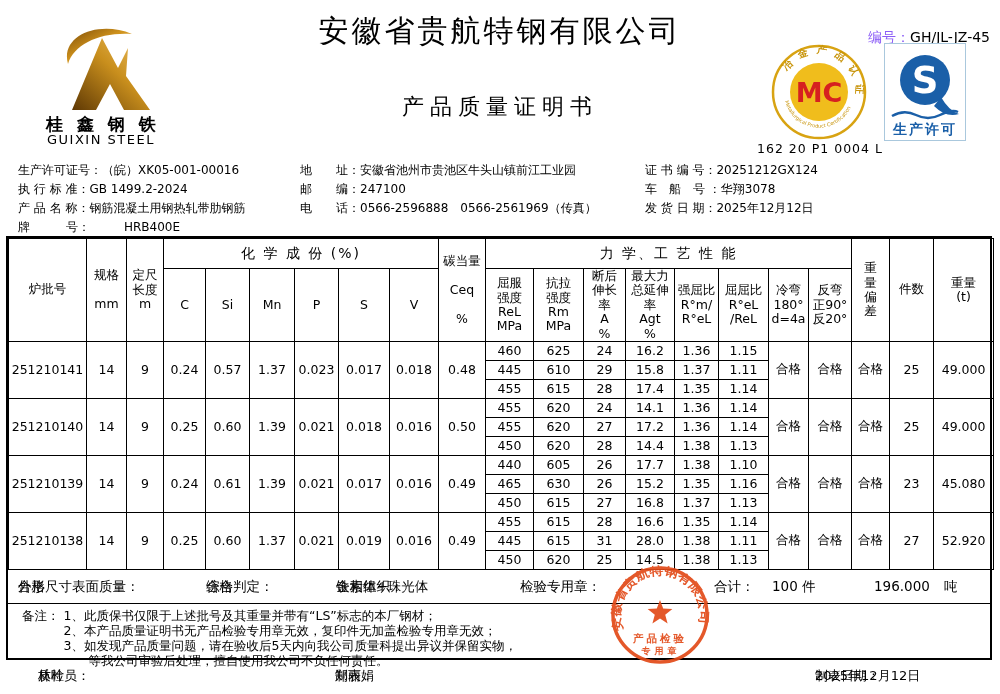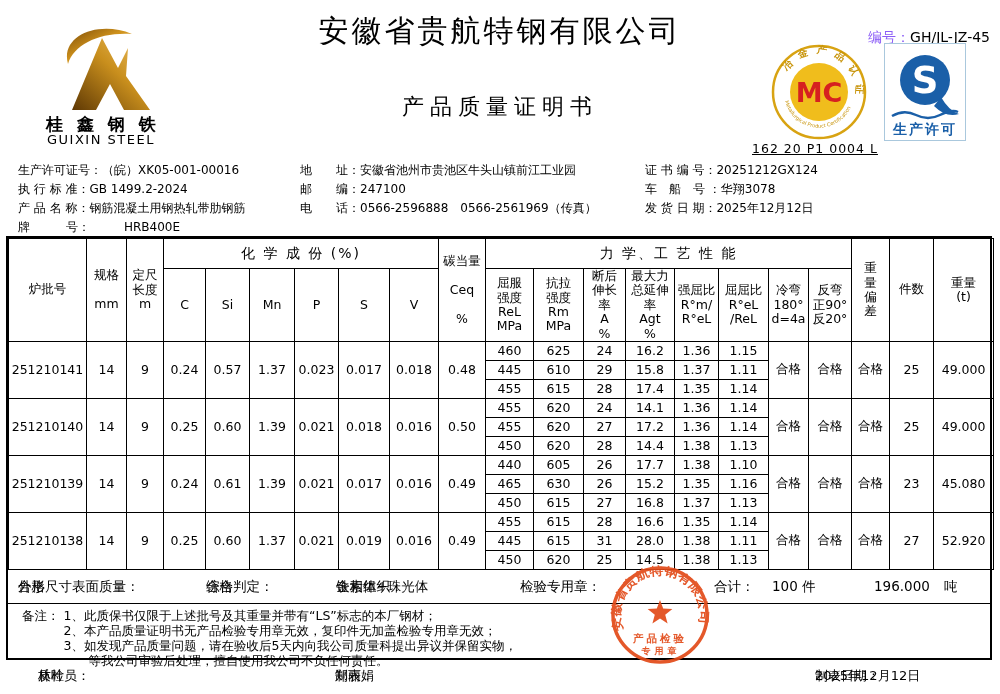--- a/index.html
+++ b/index.html
@@ -11,22 +11,22 @@
                 font-size:30px;letter-spacing:3px;white-space:nowrap;}
   .doc-title{position:absolute;top:92px;left:0;right:0;text-align:center;
              font-size:22px;letter-spacing:6px;white-space:nowrap;}
   .doc-no{position:absolute;top:29px;right:10px;font-size:14px;white-space:nowrap;}
   .doc-no .red{color:#8b5cf6;}
   .logo{position:absolute;left:44px;top:24px;}
   .logo-cn{position:absolute;left:46px;top:113px;font-size:17px;font-weight:bold;
            letter-spacing:4px;white-space:nowrap;}
   .logo-en{position:absolute;left:47px;top:132px;font-size:13px;letter-spacing:1.5px;white-space:nowrap;}
   .mc-badge{position:absolute;left:770px;top:43px;}
-  .mc-code{position:absolute;left:752px;top:141px;width:136px;
-           font-size:12.5px;letter-spacing:1px;white-space:nowrap;text-decoration:underline;}
+  .mc-code{position:absolute;left:752px;top:141px;width:136px;text-align:center;
+           font-size:12.5px;letter-spacing:1px;white-space:nowrap;}
   .qs-badge{position:absolute;left:884px;top:43px;}
 
   
   .info{position:absolute;top:161px;left:0;right:0;height:76px;font-size:12px;}
   .info-col{position:absolute;top:0;}
   .col-left{left:18px;} .col-mid{left:300px;} .col-right{left:645px;}
   .info-line{height:19px;line-height:19px;white-space:nowrap;}
   .brand-val{margin-left:34px;}
 
   

